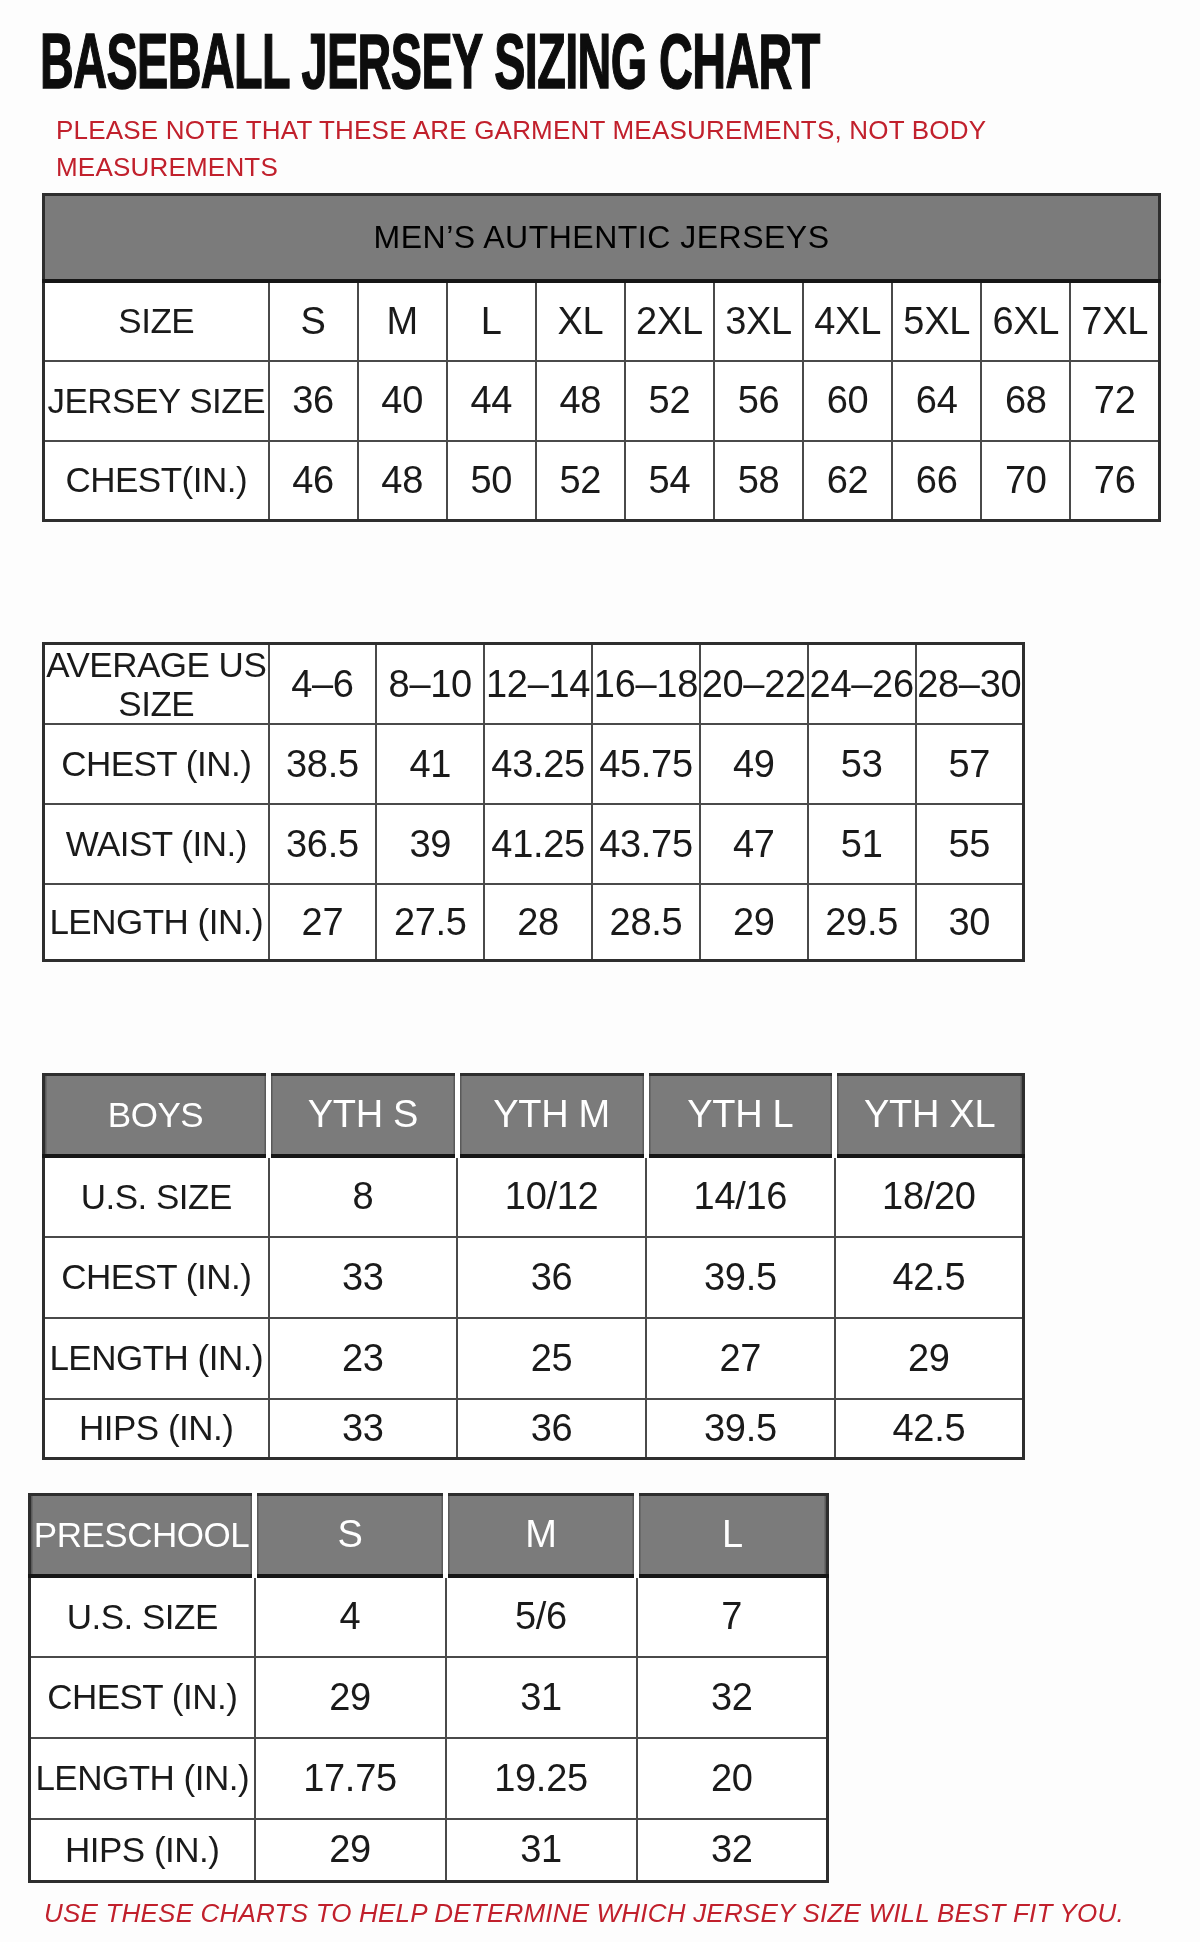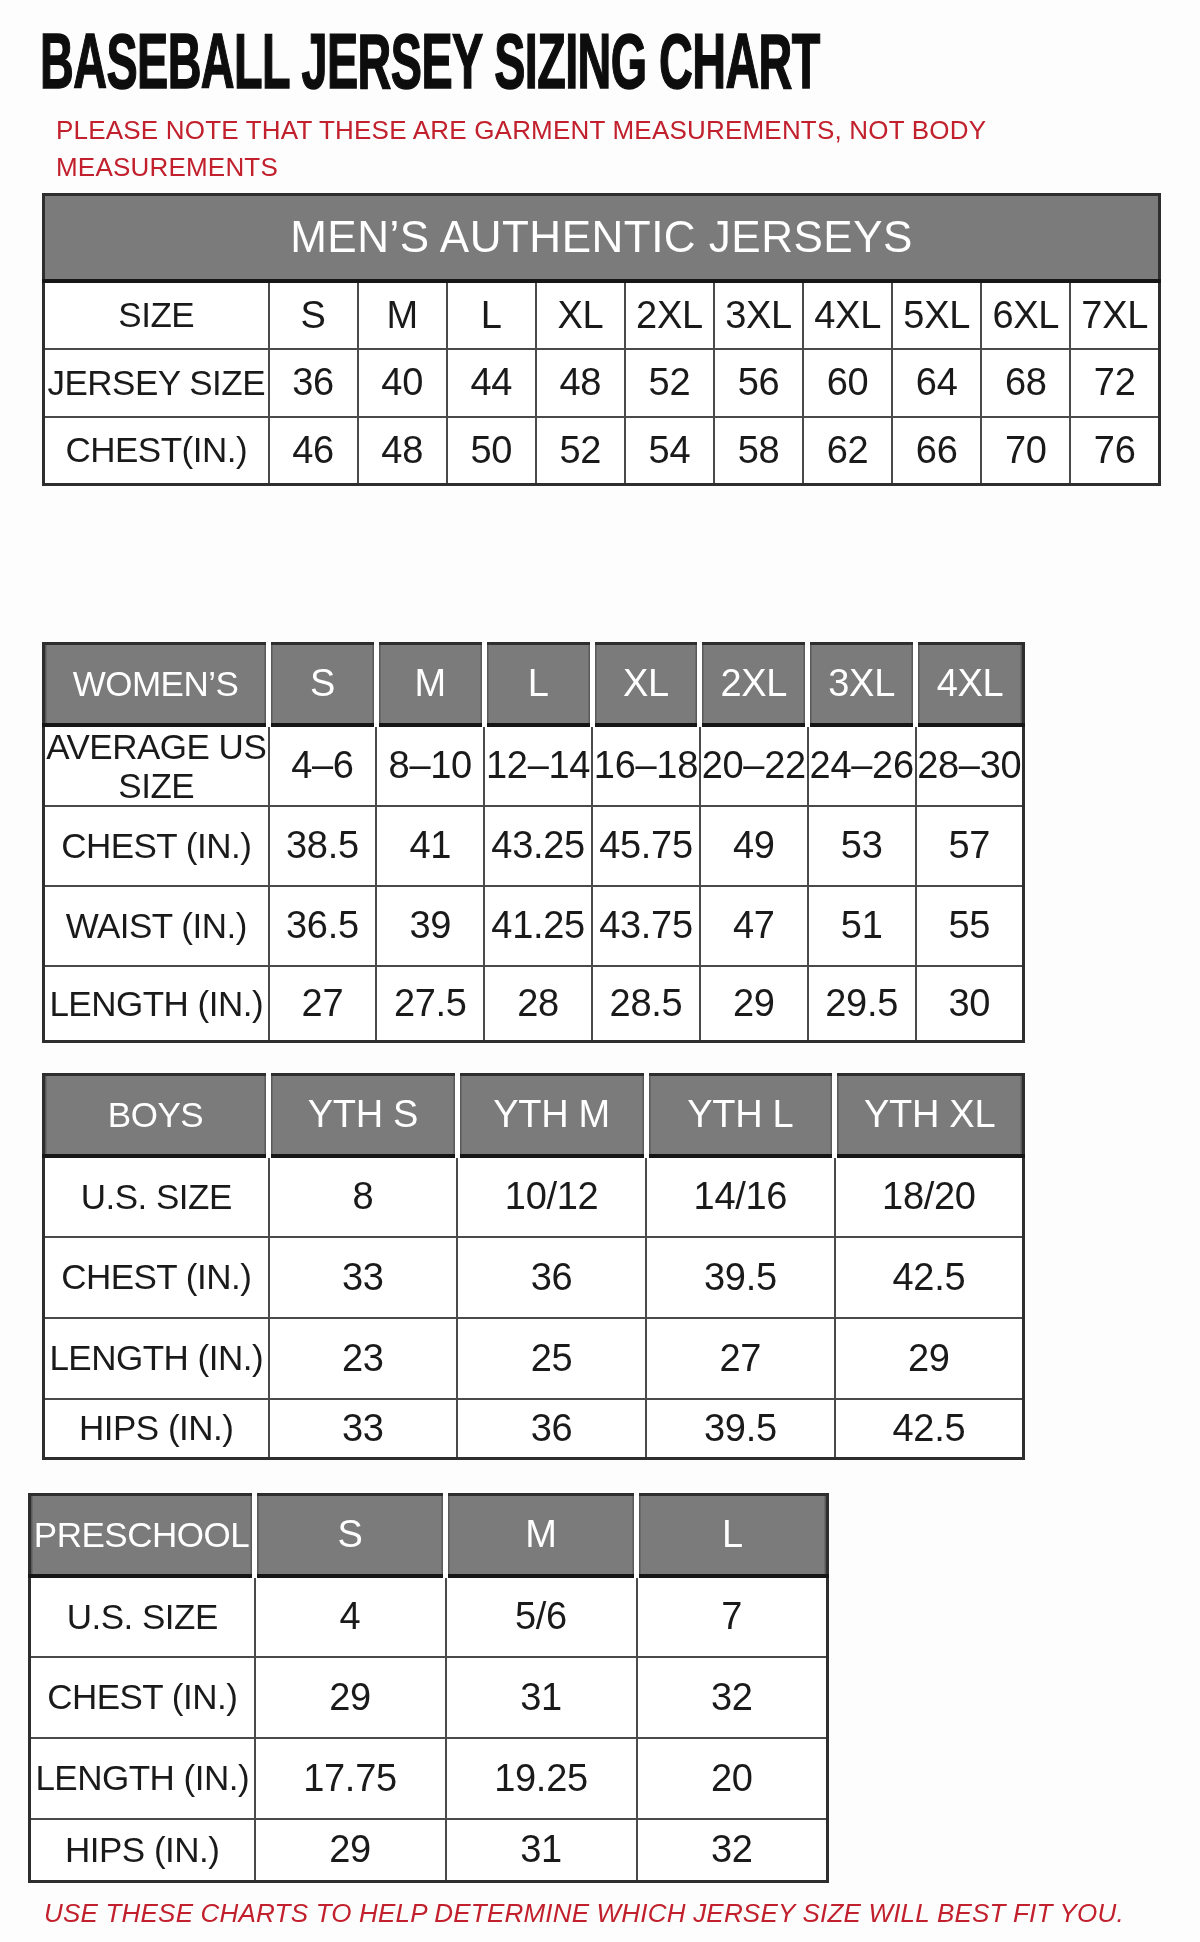--- a/index.html
+++ b/index.html
@@ -40,35 +40,35 @@
   }
   .t .lbl{font-size:35px;letter-spacing:-0.5px;white-space:nowrap;}
   .t .lbl.wrap{white-space:normal;line-height:1.12;}
   .t .g{
     background:#7b7b7b;color:#ffffff;
     border-bottom:4px solid #161616;
     box-shadow:inset 1.5px 0 0 #5a5a5a, inset -1.5px 0 0 #5a5a5a;
   }
   .t .g.gap{border-left:5px solid #ffffff;}
   .t .banner{
-    background:#7b7b7b;color:#ffffff;font-size:44px;
+    background:#7b7b7b;color:#000000;font-size:32px;
     border-left:none;border-right:none;border-top:none;
     border-bottom:4px solid #161616;
     box-shadow:none;letter-spacing:0.5px;
   }
   #mens{left:42px;top:193px;width:1116px;}
   #womens{left:42px;top:642px;width:980px;}
   #boys{left:42px;top:1073px;width:980px;}
   #preschool{left:28px;top:1493px;width:798px;}
   .cL{width:225px;}
   .cM{width:89.1px;}
   .cW{width:107.85px;}
   .cB{width:188.75px;}
   .cP{width:191px;}
-  tr.rh86{height:86px;} tr.rh83{height:83px;} tr.rh82{height:68px;}
+  tr.rh86{height:86px;} tr.rh83{height:83px;} tr.rh82{height:80px;}
   tr.rh81{height:81px;} tr.rh80{height:80px;} tr.rh76{height:76px;}
   tr.rh63{height:63px;} tr.rh60{height:60px;}
 </style>
 </head>
 <body>
 
 <h1 class="title"><span class="squeeze">BASEBALL JERSEY SIZING CHART</span></h1>
 
 <p class="note">PLEASE NOTE THAT THESE ARE GARMENT MEASUREMENTS, NOT BODY MEASUREMENTS</p>
 
@@ -137,30 +137,20 @@
       <col class="cL">
       <col class="cW">
       <col class="cW">
       <col class="cW">
       <col class="cW">
       <col class="cW">
       <col class="cW">
       <col class="cW">
     </colgroup>
   <tbody>
-      <tr class="rh81">
-    <th class="lbl g">WOMEN’S</th>
-    <th class="g gap">S</th>
-    <th class="g gap">M</th>
-    <th class="g gap">L</th>
-    <th class="g gap">XL</th>
-    <th class="g gap">2XL</th>
-    <th class="g gap">3XL</th>
-    <th class="g gap">4XL</th>
-  </tr>
   <tr class="rh80">
     <td class="lbl wrap">AVERAGE US SIZE</td>
     <td>4–6</td>
     <td>8–10</td>
     <td>12–14</td>
     <td>16–18</td>
     <td>20–22</td>
     <td>24–26</td>
     <td>28–30</td>
   </tr>

